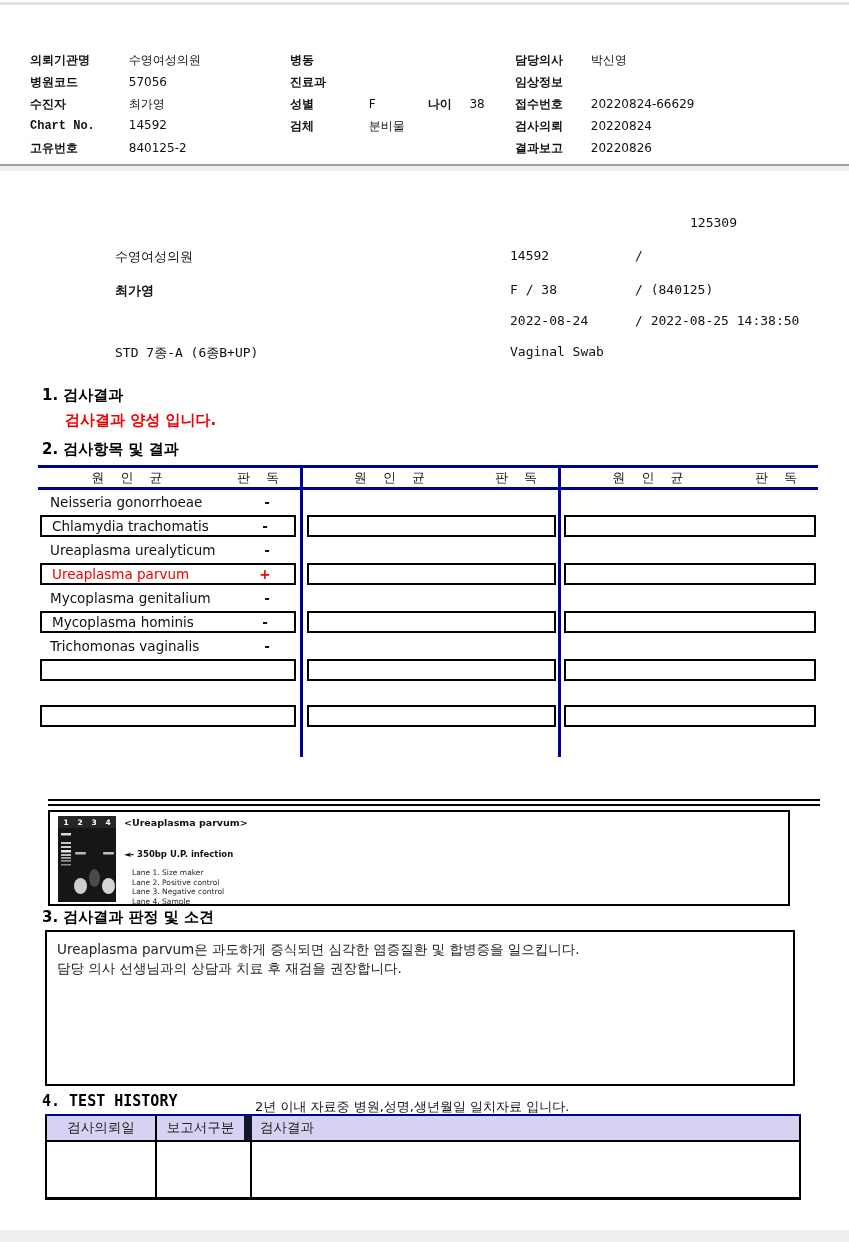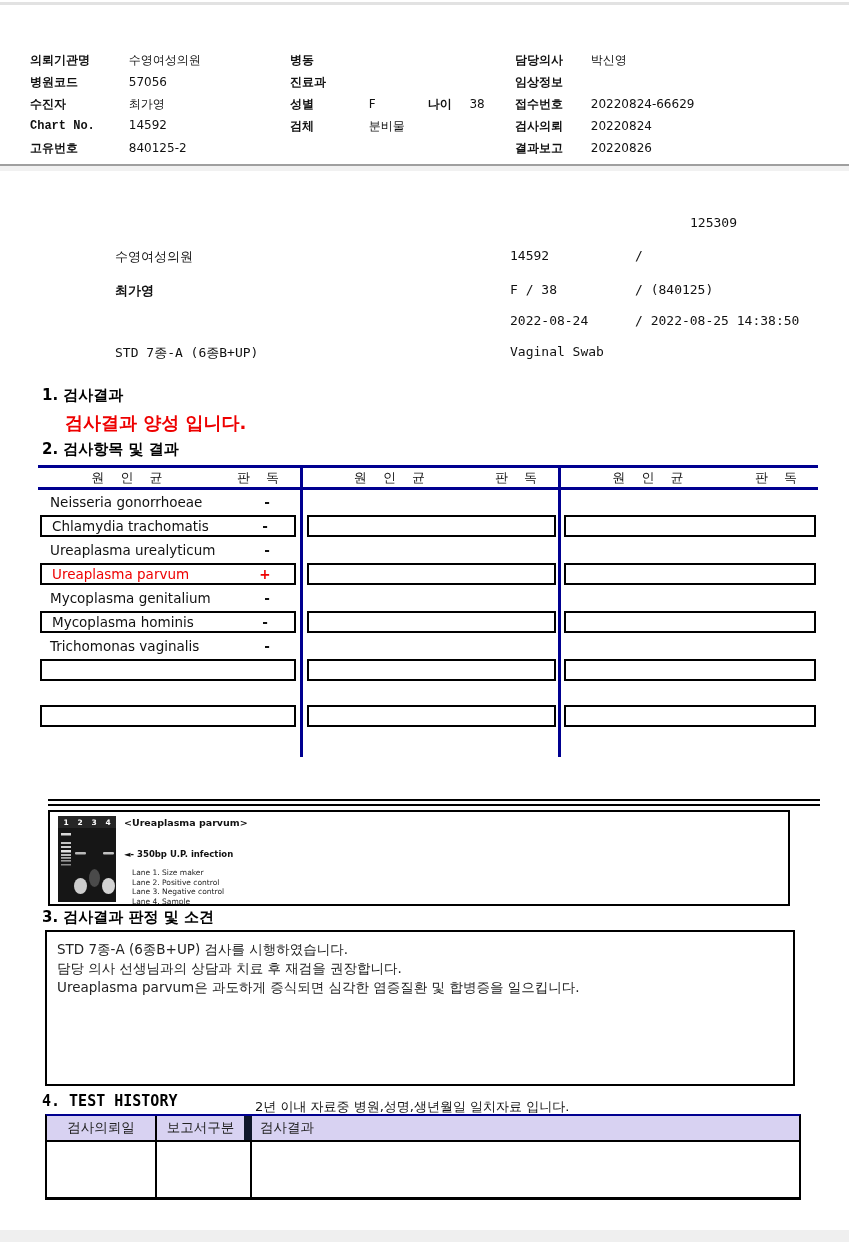--- a/index.html
+++ b/index.html
@@ -15,21 +15,21 @@
   .hlabel { font-weight:bold; color:#111;font-family:Liberation Mono, monospace; }
   .hvalue { color:#111; }
 
   .sep1 { position:absolute; left:0; top:164px; width:849px; height:2px; background:#9f9f9f; }
   .sep1b { position:absolute; left:0; top:166px; width:849px; height:5px; background:#f1f1f1; }
 
   .pat { position:absolute; font-size:13px; color:#111; font-family:"DejaVu Sans Mono", monospace; white-space:nowrap; }
   .pat.bold { font-weight:bold; }
 
   .sechead { position:absolute; font-size:15px; font-weight:bold; color:#000; white-space:nowrap; }
-  .result-red { position:absolute; font-size:18px; font-weight:bold; color:#ee0000; white-space:nowrap; }
+  .result-red { position:absolute; font-size:15px; font-weight:bold; color:#ee0000; white-space:nowrap; }
 
   
   .t2 { position:absolute; left:38px; top:465px; width:780px; height:292px; }
   .t2 .hline { position:absolute; left:0; width:780px; height:3px; background:#000090; }
   .t2 .vline { position:absolute; top:0; width:3px; height:292px; background:#000090; }
   .t2 .ghead { position:absolute; top:4px; height:18px; display:flex; font-size:13px; color:#111; }
   .t2 .ghead .gh-name { flex:1; text-align:center; letter-spacing:6px; }
   .t2 .ghead .gh-read { width:78px; text-align:center; letter-spacing:6px; }
   .t2 .row { position:absolute; height:22px; display:flex; align-items:center; font-size:13.5px; color:#111; }
   .t2 .row .nm { flex:1; padding-left:10px; white-space:nowrap; }
@@ -262,23 +262,22 @@
       <div>Lane 1. Size maker</div>
       <div>Lane 2. Positive control</div>
       <div>Lane 3. Negative control</div>
       <div>Lane 4. Sample</div>
     </div>
   </div>
 
   <div class="sechead" style="left:42px; top:908px;">3. 검사결과 판정 및 소견</div>
   <div class="s3box">
     <div class="txt">
-      <div>STD 7종-A (6종B+UP) 검사를 시행하였습니다.</div>
+      <div>Ureaplasma parvum은  과도하게 증식되면 심각한 염증질환 및 합병증을 일으킵니다.</div>
       <div>담당 의사 선생님과의 상담과 치료 후 재검을 권장합니다.</div>
-      <div>Ureaplasma parvum은  과도하게 증식되면 심각한 염증질환 및 합병증을 일으킵니다.</div>
     </div>
   </div>
 
   <div class="sechead th-head" style="left:42px; top:1092px;">4. TEST HISTORY</div>
   <div class="histnote">2년 이내 자료중 병원,성명,생년월일 일치자료 입니다.</div>
   <div class="hist">
     <div class="hhead">
       <div class="hc hc1">검사의뢰일</div>
       <div class="hc hc2">보고서구분</div>
       <div class="hc hc3">검사결과</div>

